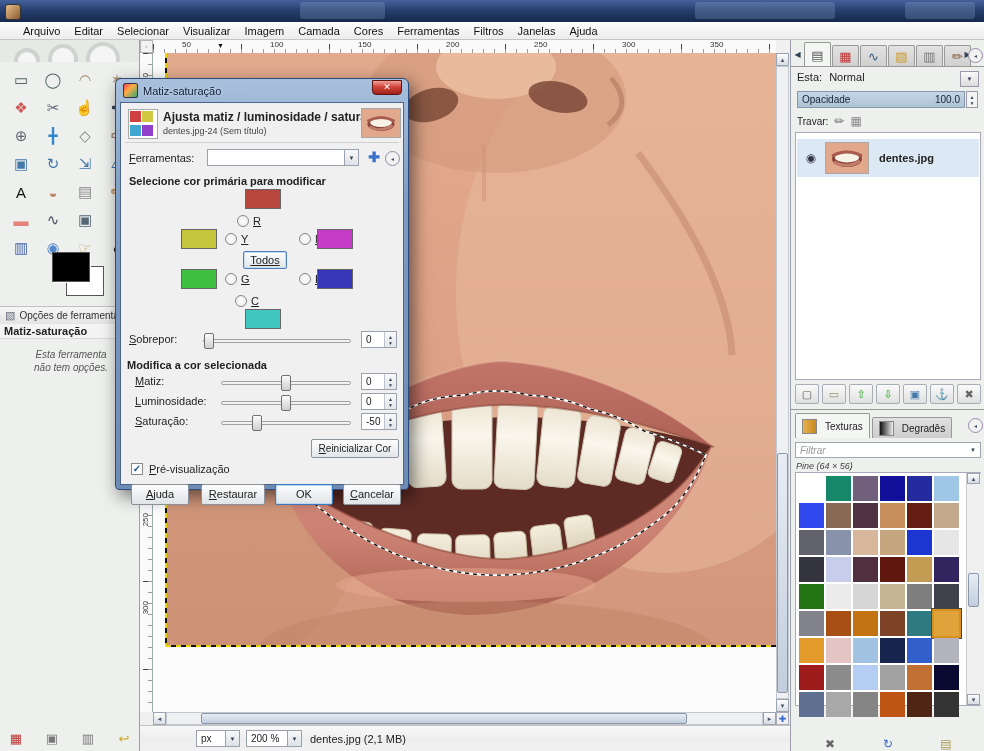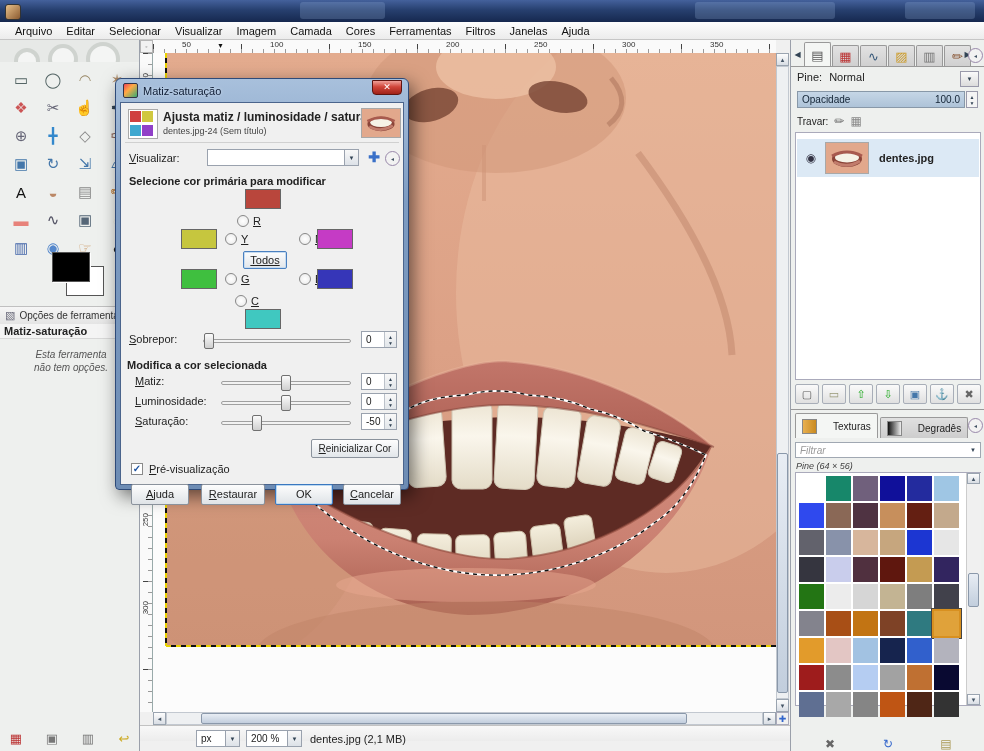--- a/index.html
+++ b/index.html
@@ -10,21 +10,21 @@
   
   #titlebar{left:0;top:0;width:984px;height:22px;
     background:linear-gradient(#44619c,#27406f 45%,#16284f);color:#fff;}
   #titlebar .ghost{position:absolute;top:2px;height:17px;border-radius:3px;background:rgba(170,195,230,.22);}
   #title-ico{position:absolute;left:5px;top:4px;width:14px;height:14px;border-radius:3px;
     background:linear-gradient(135deg,#e8c08a,#8a5a30);border:1px solid #333;}
   #title-text{position:absolute;left:25px;top:4px;font-size:11px;color:#eef2fa;text-shadow:0 1px 2px #000;}
 
   
   #menubar{left:0;top:22px;width:984px;height:18px;background:linear-gradient(#fdfdfd,#ececec);
-    border-bottom:1px solid #c6c6c6;display:flex;align-items:center;padding-left:8px;box-sizing:border-box;}
+    border-bottom:1px solid #c6c6c6;display:flex;align-items:center;padding-left:16px;box-sizing:border-box;}
   .menu-item{padding:1px 7px;color:#111;}
 
   
   #toolbox{left:0;top:40px;width:140px;height:711px;background:#eef0ee;border-right:1px solid #9aa0aa;box-sizing:border-box;}
   #wilber{position:absolute;left:0;top:0;width:139px;height:22px;background:#e7e9e7;overflow:hidden;}
   #wilber i{position:absolute;border:4px solid #cfd3cf;border-radius:50%;background:#f4f5f4;}
   #toolgrid{position:absolute;left:5px;top:26px;width:128px;display:flex;flex-wrap:wrap;}
   .tool{width:30px;height:26px;margin:1px;display:flex;align-items:center;justify-content:center;
     font-size:15px;border:1px solid transparent;border-radius:2px;background:transparent;box-sizing:border-box;}
   #fgbg{position:absolute;left:50px;top:212px;width:60px;height:48px;}
@@ -99,21 +99,21 @@
   #layerrow{position:absolute;left:1px;top:6px;width:182px;height:38px;background:#dce9f5;display:flex;align-items:center;}
   #eyecell{width:28px;text-align:center;font-size:12px;color:#334;}
   .minithumb{width:42px;height:30px;border:1px solid #a8a8a8;background:#e2a88c;position:relative;overflow:hidden;}
   #layername{margin-left:10px;font-weight:bold;font-size:11px;}
   #layerbtns{position:absolute;left:4px;top:344px;width:186px;height:22px;display:flex;gap:3px;}
   .lbtn{flex:1;height:20px;background:linear-gradient(#fafafa,#e0e0e0);border:1px solid #a8aeb8;border-radius:2px;
     display:flex;align-items:center;justify-content:center;font-size:11px;box-sizing:border-box;}
   #dock2line{position:absolute;left:0;top:369px;width:194px;border-top:1px solid #999;}
   #textabs{position:absolute;left:4px;top:373px;display:flex;align-items:flex-end;height:25px;}
   .ttab{height:20px;background:linear-gradient(#e0e0e0,#cdcdcd);border:1px solid #999;border-bottom:none;border-radius:2px 2px 0 0;
-    display:flex;align-items:center;padding:0 6px;gap:16px;font-size:10px;margin-right:2px;}
+    display:flex;align-items:center;padding:0 6px;gap:8px;font-size:10px;margin-right:2px;}
   .ttab.sel{background:#f4f6f4;height:24px;}
   .ttab .swico{width:13px;height:13px;border:1px solid #888;}
   #filterrow{position:absolute;left:4px;top:402px;width:186px;height:16px;background:#fff;border:1px solid #a0a8b2;box-sizing:border-box;
     display:flex;align-items:center;justify-content:space-between;padding:0 4px;}
   .phtext{font-style:italic;color:#999;font-size:10px;}
   #pinelabel{position:absolute;left:5px;top:421px;font-size:9px;color:#444;font-style:italic;}
   #texwrap{position:absolute;left:4px;top:432px;width:186px;height:234px;background:#fff;border:1px solid #aab;box-sizing:border-box;}
   #texgrid{position:absolute;left:2px;top:2px;width:166px;display:flex;flex-wrap:wrap;}
   .tex{width:25px;height:25px;margin:1px;box-sizing:border-box;}
   .tex.sel{outline:2px solid #d89020;box-shadow:0 0 0 3px #444;}
@@ -394,21 +394,21 @@
         <div class="dtab" style="color: rgb(51, 85, 119);">∿</div>
         <div class="dtab" style="color: rgb(204, 153, 34);">▨</div>
         <div class="dtab" style="color: rgb(119, 119, 119);">▥</div>
         <div class="dtab" style="color: rgb(136, 85, 51);">✏</div>
       </div>
     <div class="tabarrow" style="left:172px;">▶</div>
     <div class="menudot" style="left:177px;top:8px;">◂</div>
     <div id="tabline"></div>
 
     <div id="moderow">
-      <span>Pine:</span>
+      <span>Esta:</span>
       <span style="margin-left:4px;">Normal</span>
       <span id="modedd">▼</span>
     </div>
     <div id="opacityrow">
       <span>Opacidade</span>
       <span>100.0</span>
     </div>
     <div id="opacityspin">
         <span>▲</span>
         <span>▼</span>
@@ -554,21 +554,21 @@
             <rect width="42" height="30" fill="#e2a88c"></rect>
             <ellipse cx="21" cy="16" rx="15" ry="8" fill="#8a4438"></ellipse>
             <ellipse cx="21" cy="14.5" rx="12" ry="5" fill="#f6f2e6"></ellipse>
             <path d="M6,13 Q21,5 36,13" stroke="#a85a4e" stroke-width="3" fill="none"></path>
             <path d="M8,19 Q21,26 34,18" stroke="#c27c6c" stroke-width="3" fill="none"></path>
           </svg>
       </span>
       <div id="hdr-line"></div>
 
       <div id="presetrow">
-        <span id="presetlabel" class="mn">Visualizar:</span>
+        <span id="presetlabel" class="mn">Ferramentas:</span>
         <div id="presetcombo" class="combo">
           <span class="val"></span>
           <span class="dd">▼</span>
         </div>
         <span id="presetadd">✚</span>
         <span class="menudot" style="left:264px;top:2px;">◂</span>
       </div>
 
       <div id="sec1">Selecione cor primária para modificar</div>
 

